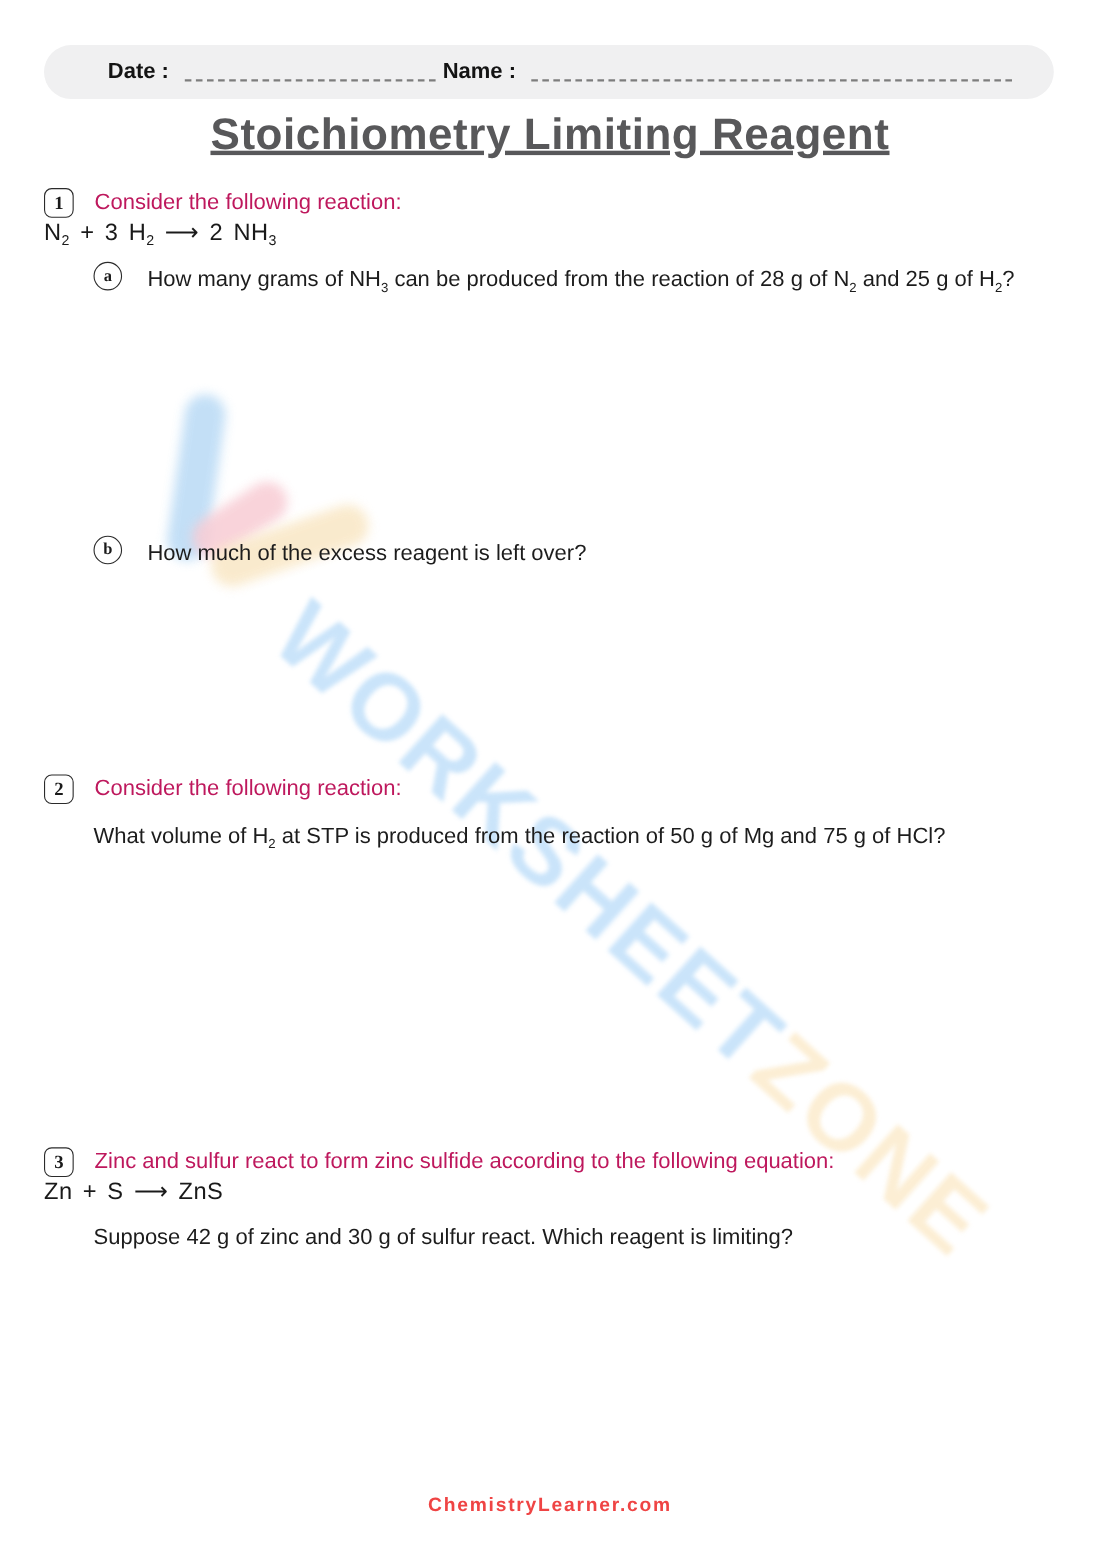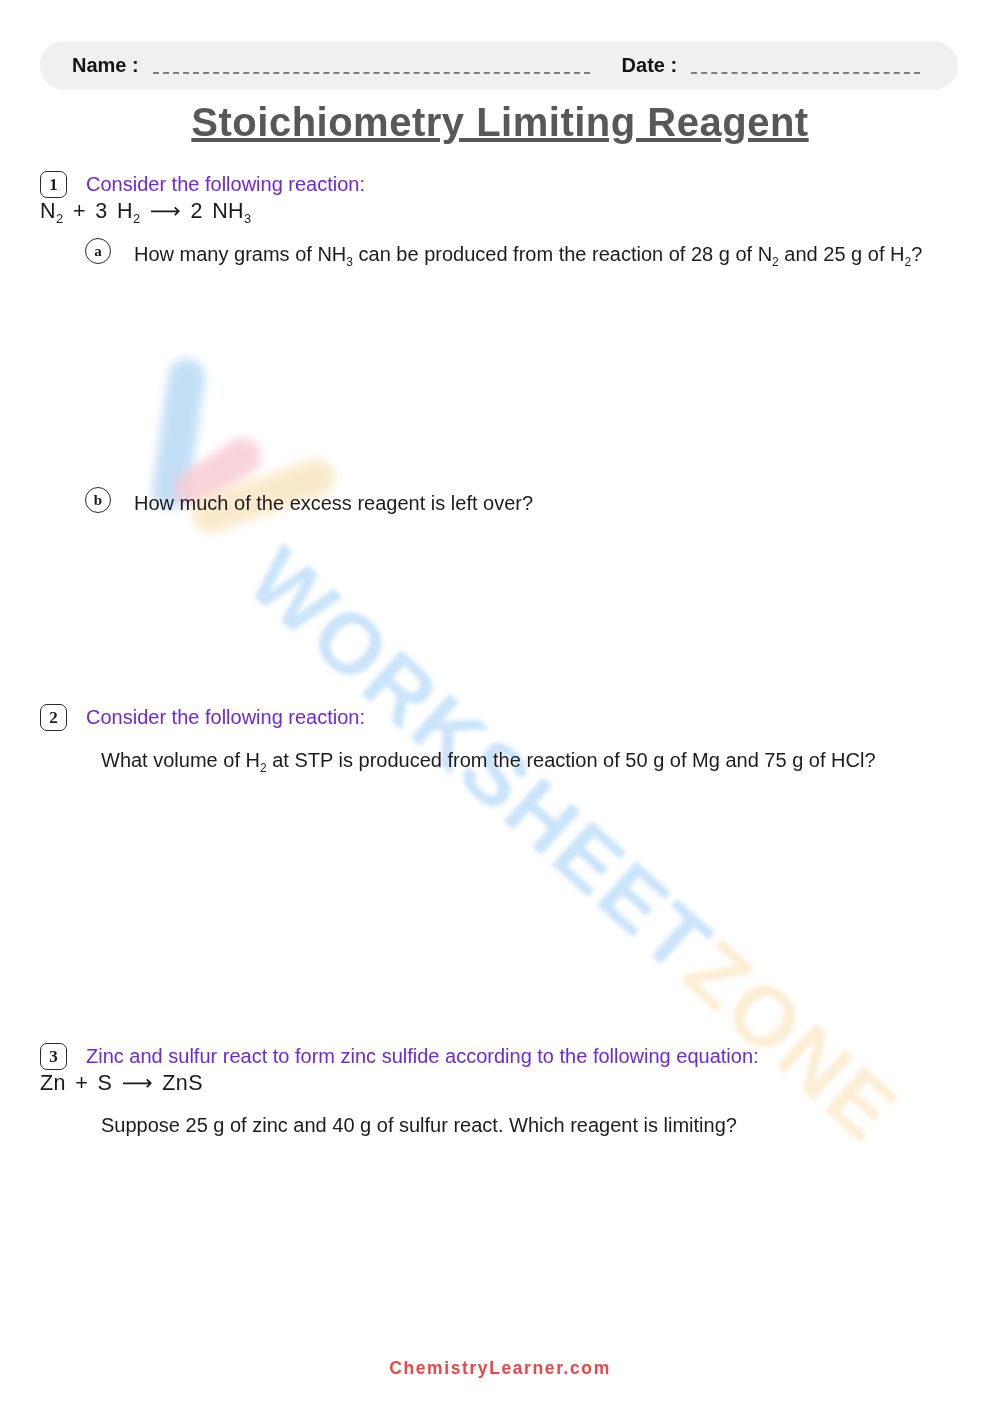--- a/index.html
+++ b/index.html
@@ -71,21 +71,21 @@
     font-family: "Liberation Serif", serif;
     font-size: 17px;
     font-weight: 600;
     color: #1a1a1a;
     background: #fff;
   }
   .q-intro {
     margin-left: 19px;
     font-size: 20px;
     padding-top: 2px;
-    color: #6d28d9;
+    color: #be185d;
   }
 
   .equation {
     width: 100%;
     text-align: left;
     font-size: 21.5px;
     letter-spacing: 0.4px;
     word-spacing: 3px;
     color: #1a1a1a;
   }
@@ -114,21 +114,21 @@
   }
   .part-text {
     margin-left: 23px;
     font-size: 20px;
     line-height: 33px;
     max-width: 830px;
     padding-top: 0px;
   }
   .q-question {
     margin-top: 14px;
-    margin-left: 61px;
+    margin-left: 45px;
     font-size: 20px;
     line-height: 30px;
     max-width: 870px;
   }
 
   
   .logo-bar {
     position: absolute;
     border-radius: 20px;
     filter: blur(5px);
@@ -171,26 +171,26 @@
 
   <div class="logo-bar logo-bar-blue" style="background-color: rgb(185, 218, 245);"></div>
   <div class="logo-bar logo-bar-pink" style="background-color: rgb(248, 204, 212);"></div>
   <div class="logo-bar logo-bar-yellow" style="background-color: rgb(249, 231, 197);"></div>
 
   <div class="watermark-text">
     <span style="color: rgba(158, 206, 245, 0.55);">WORKSHEET</span><span style="color: rgba(250, 224, 176, 0.55);">ZONE</span>
   </div>
 
   <div class="header-bar">
+    <div class="field date-field">
+      <span class="field-label">Date :</span>
+      <span class="dash-line"></span>
+    </div>
     <div class="field name-field">
       <span class="field-label">Name :</span>
-      <span class="dash-line"></span>
-    </div>
-    <div class="field date-field">
-      <span class="field-label">Date :</span>
       <span class="dash-line"></span>
     </div>
   </div>
 
   <h1 class="title">Stoichiometry Limiting Reagent</h1>
 
   <section class="question q1">
     <div class="q-row">
       <span class="q-num">1</span>
       <span class="q-intro">Consider the following reaction:</span>
@@ -213,18 +213,18 @@
     </div>
     <div class="q-question"><span>What volume of H</span><sub>2</sub><span> at STP is produced from the reaction of 50 g of Mg and 75 g of HCl?</span></div>
   </section>
 
   <section class="question q3">
     <div class="q-row">
       <span class="q-num">3</span>
       <span class="q-intro">Zinc and sulfur react to form zinc sulfide according to the following equation:</span>
     </div>
     <div class="equation"><span>Zn + S  ⟶  ZnS</span></div>
-    <div class="q-question"><span>Suppose 25 g of zinc and 40 g of sulfur react. Which reagent is limiting?</span></div>
+    <div class="q-question"><span>Suppose 42 g of zinc and 30 g of sulfur react. Which reagent is limiting?</span></div>
   </section>
 
   <div class="footer">ChemistryLearner.com</div>
 
 </div>
 
 </body></html>

